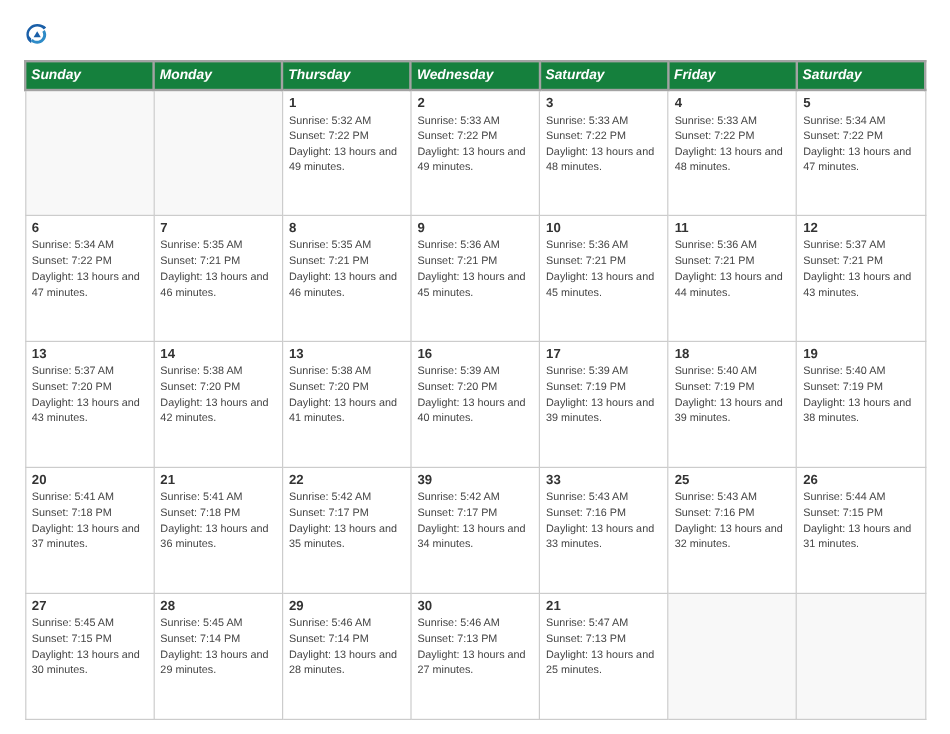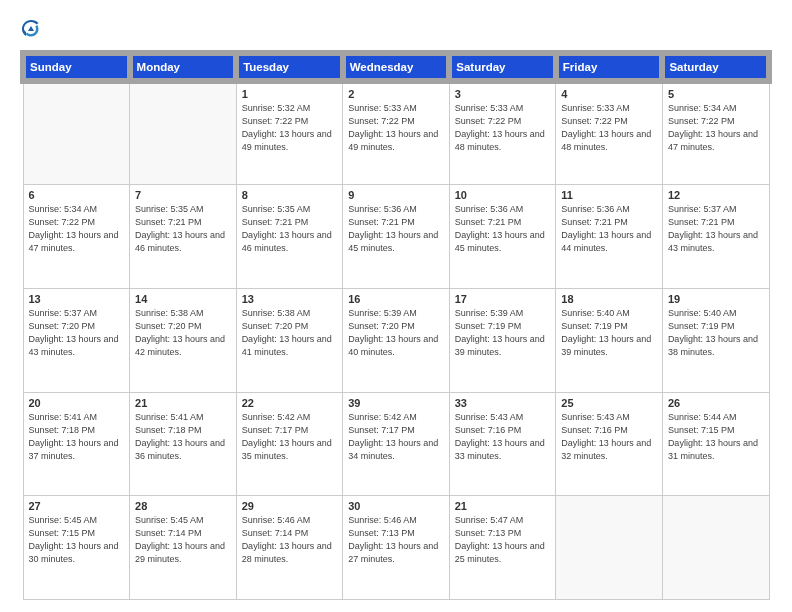--- a/index.html
+++ b/index.html
@@ -56,27 +56,28 @@
       margin-top: 2px;
     }
     .calendar {
       flex: 1;
       border: 1px solid #ccc;
       border-collapse: collapse;
       width: 100%;
       table-layout: fixed;
     }
     .calendar th {
-      background-color: #1d4ed8;
+      background-color: #15803d;
       color: #fff;
       font-size: 11.5px;
       font-weight: bold;
       padding: 5px 4px;
       text-align: left;
-      border: 6px solid #a3a3a3;
+      border: 2px solid #a3a3a3;
+      font-style: italic;
     }
     .calendar td {
       vertical-align: top;
       border: 1px solid #ccc;
       padding: 4px 5px;
       font-size: 9.2px;
       color: #333;
       background: #fff;
       height: 88px;
     }
@@ -116,21 +117,21 @@
       <div class="month-title"></div>
       <div class="location"></div>
     </div>
   </div>
 
   <table class="calendar">
     <thead>
       <tr>
       <th>Sunday</th>
           <th>Monday</th>
-          <th>Tuesday</th>
+          <th>Thursday</th>
           <th>Wednesday</th>
           <th>Saturday</th>
           <th>Friday</th>
           <th>Saturday</th>
         </tr>
     </thead>
     <tbody id="calendar-body">
     <tr>
           <td class="empty"></td>
           <td class="empty"></td>

